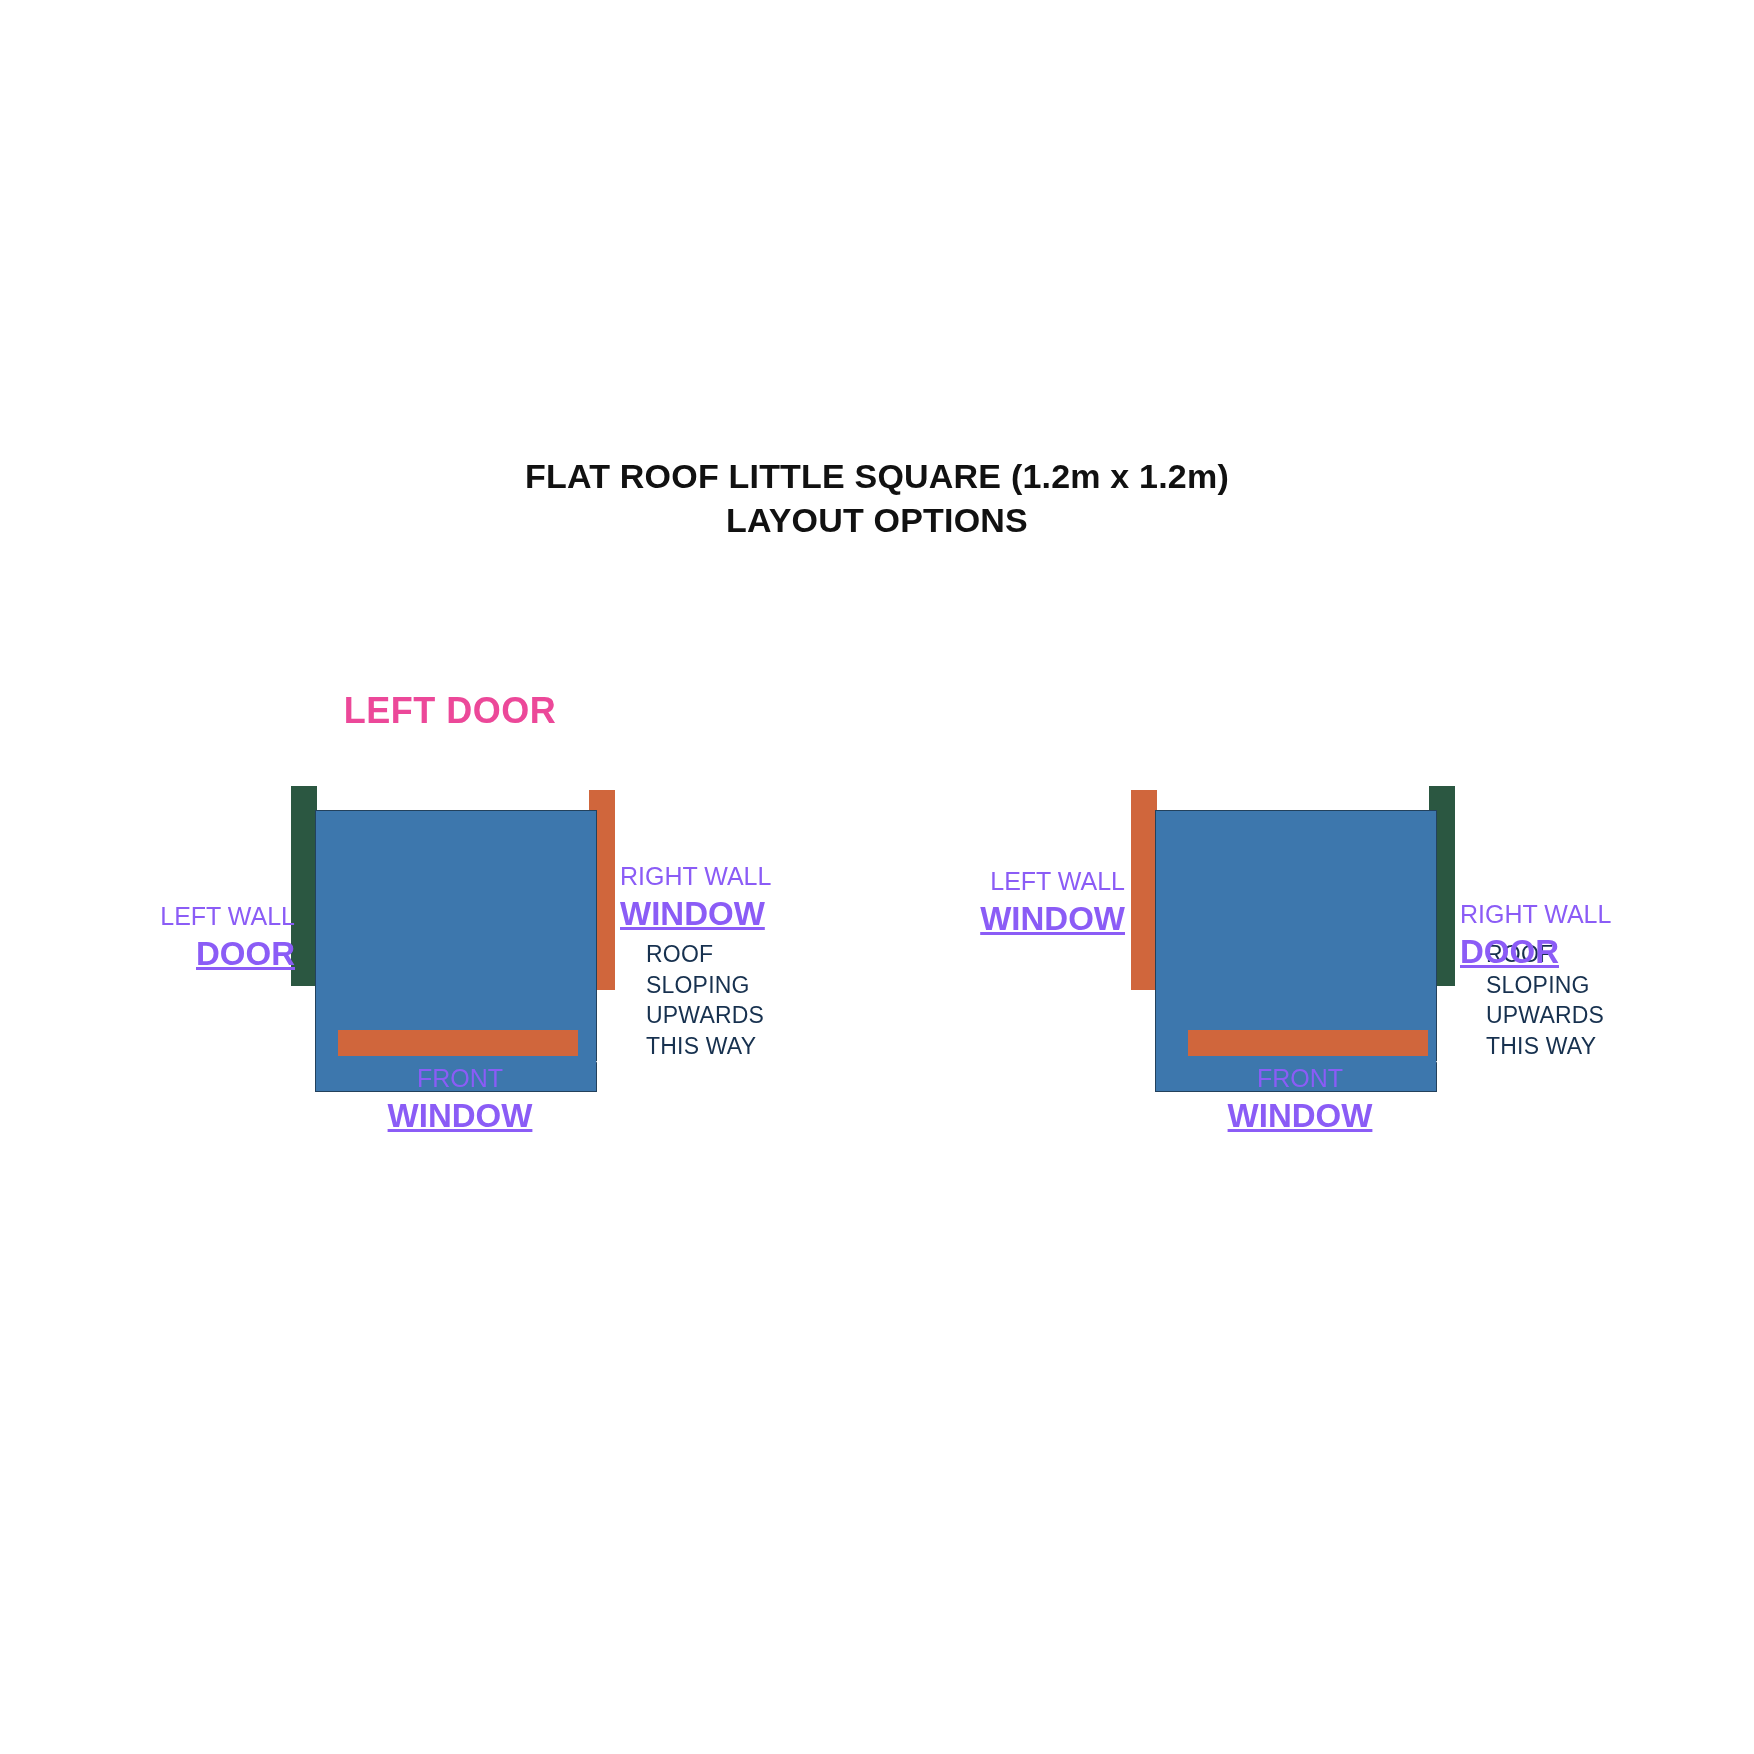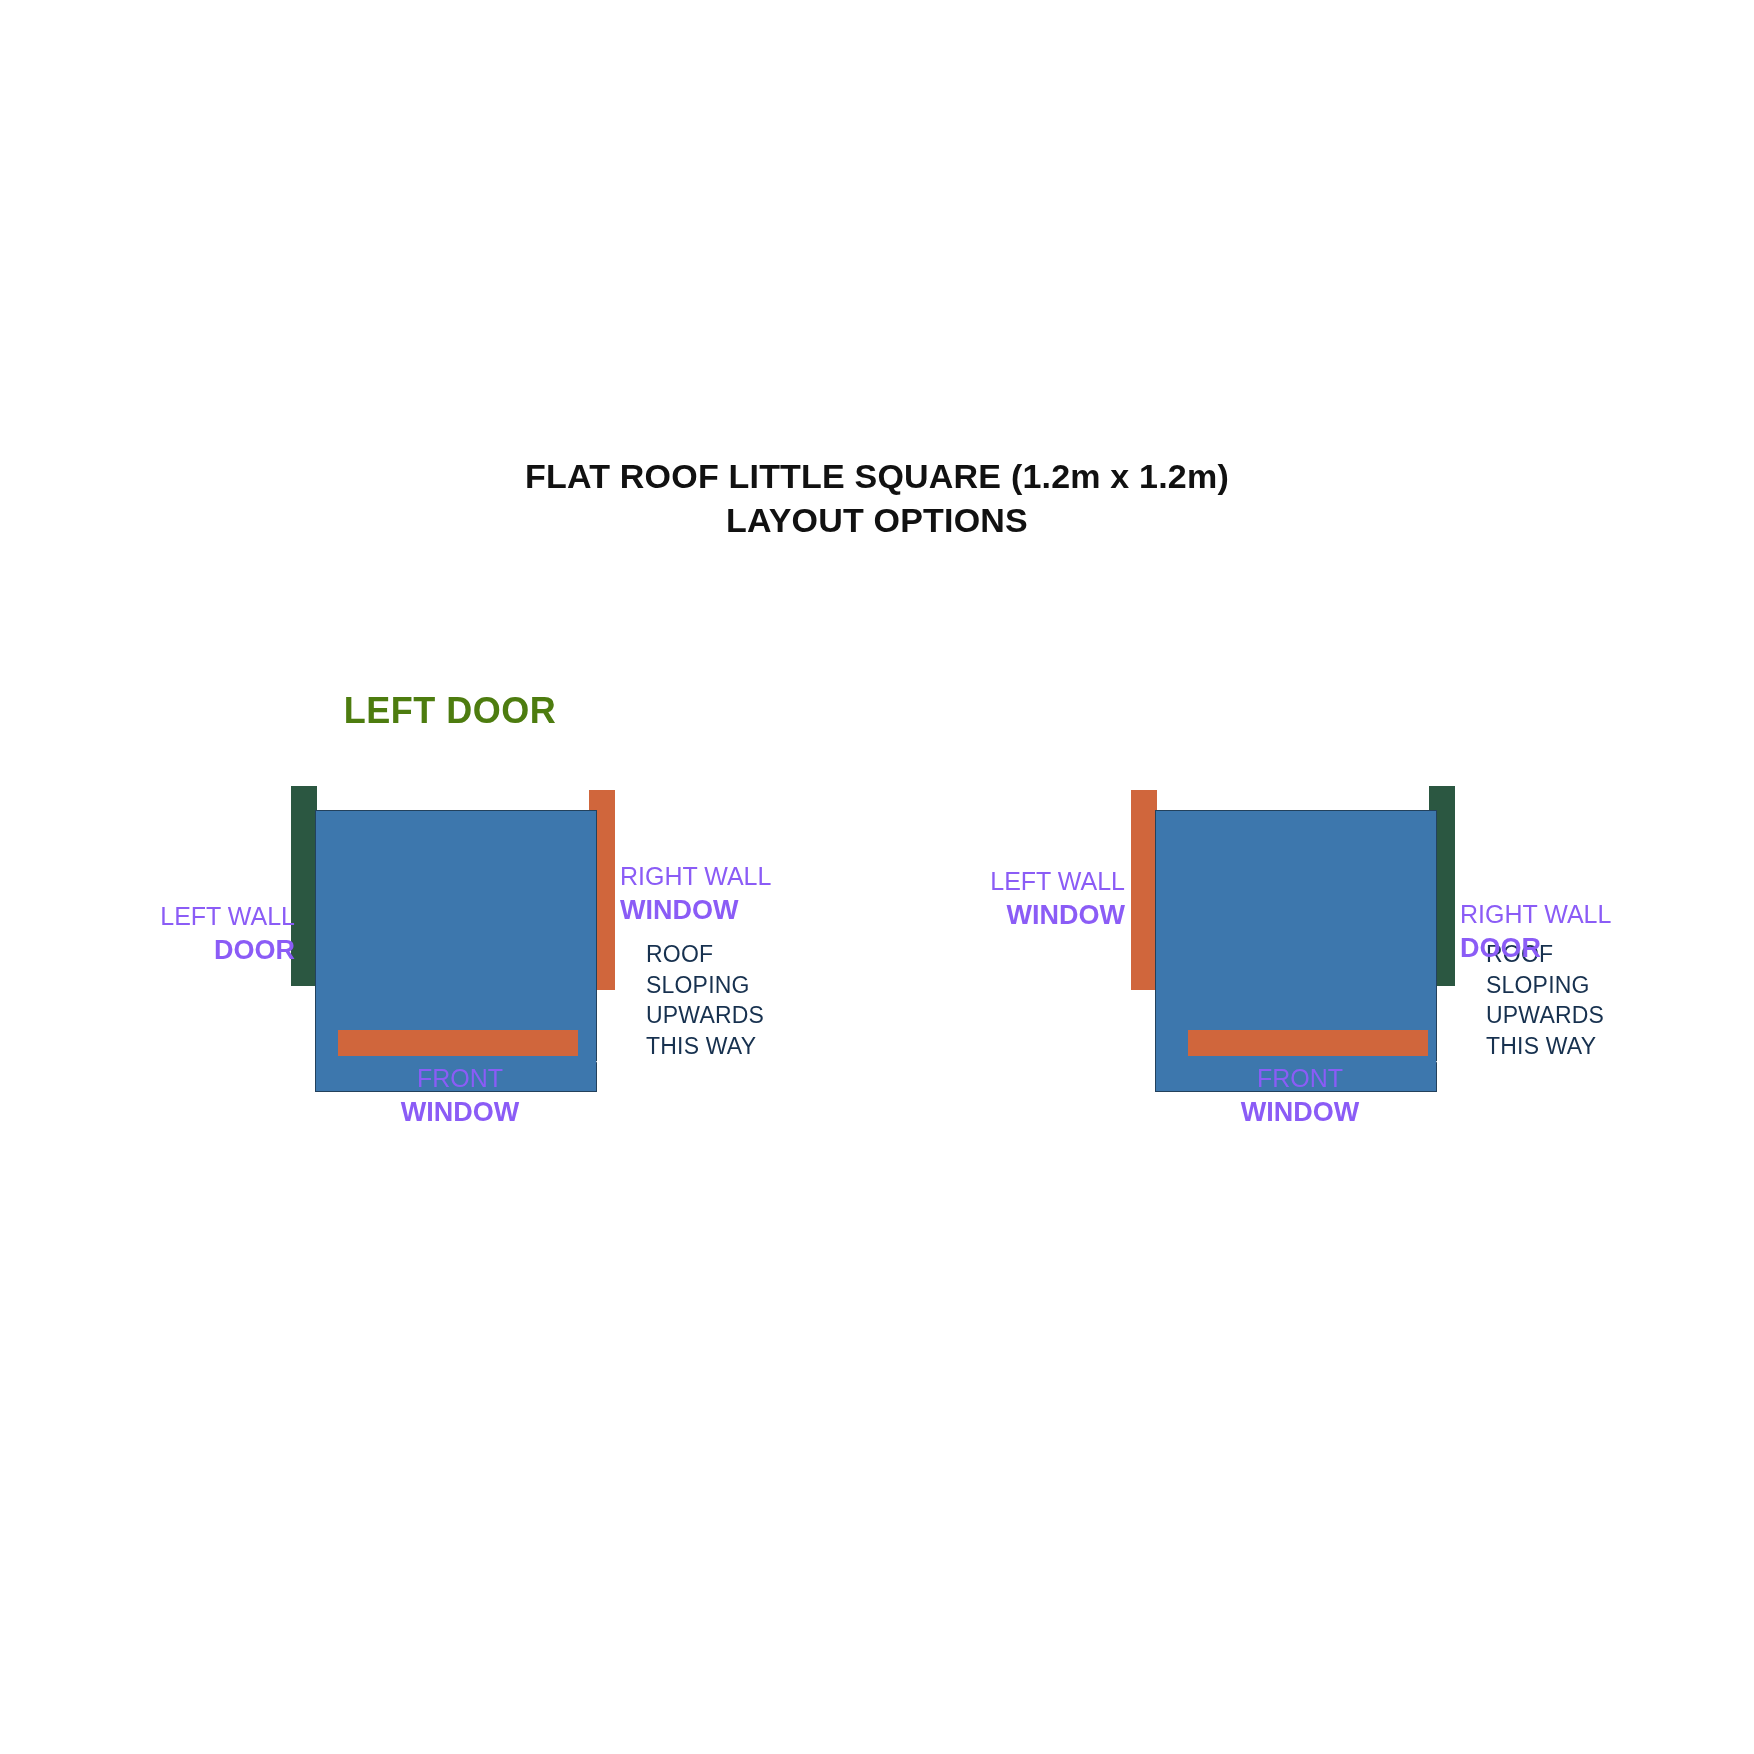--- a/index.html
+++ b/index.html
@@ -43,21 +43,21 @@
   #diagram-right { left: 940px; }
 
   .diagram-heading {
     position: absolute;
     top: 0px;
     width: 700px;
     text-align: center;
     font-weight: bold;
     font-size: 36px;
     letter-spacing: 0.5px;
-    color: #4d7c0f;
+    color: #ec4899;
   }
 
   
   .roof-square {
     position: absolute;
     left: 215px;
     top: 72px;
     width: 282px;
     height: 282px;
     background: #3d77ad;
@@ -115,22 +115,23 @@
   
   .edge-label {
     position: absolute;
     font-size: 25px;
     line-height: 1.3;
     color: #8b5cf6;
     white-space: nowrap;
   }
   .edge-label .sub {
     font-weight: bold;
-    font-size: 27px;
+    font-size: 33px;
     display: block;
+    text-decoration: underline;
   }
   .lbl-right { text-align: right; }
   .lbl-left  { text-align: left; }
   .lbl-center{ text-align: center; }
 
   
   #label-left-wall-L  { left: -65px; top: 210px; width: 260px; }
   #label-right-wall-L { left: 520px; top: 170px; width: 260px; }
   #label-front-L      { left: 210px; top: 372px; width: 300px; }
 

